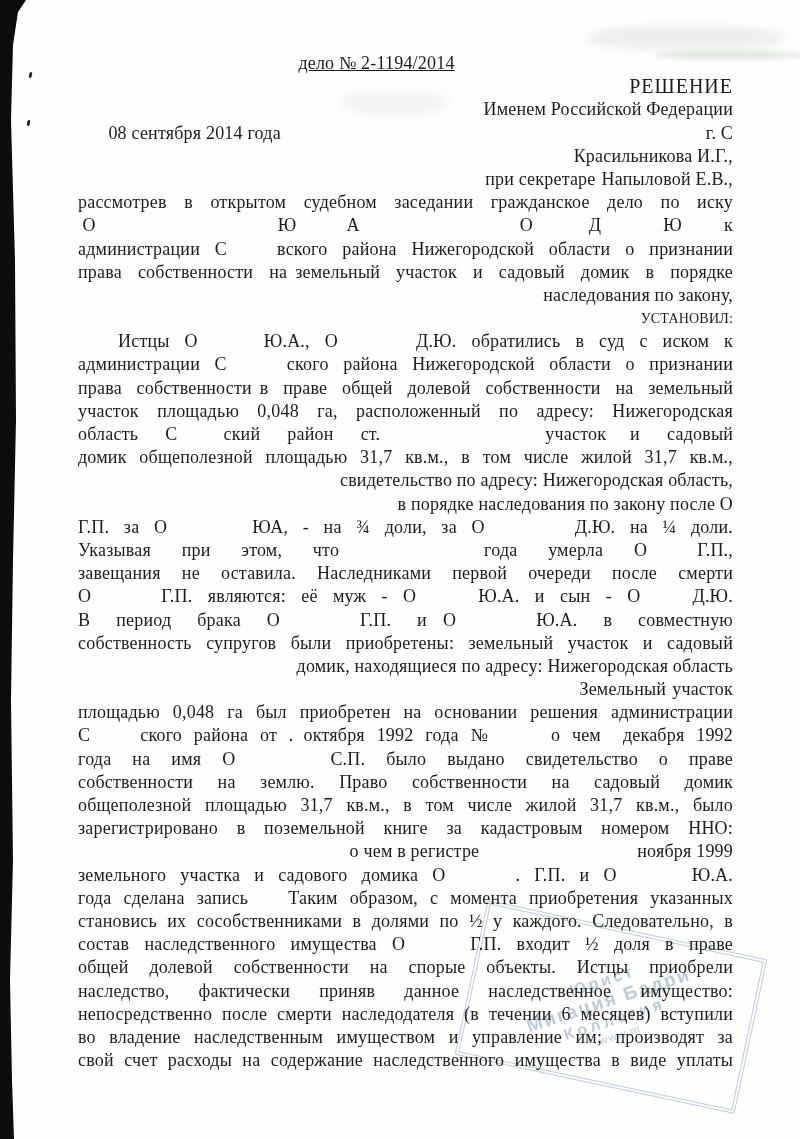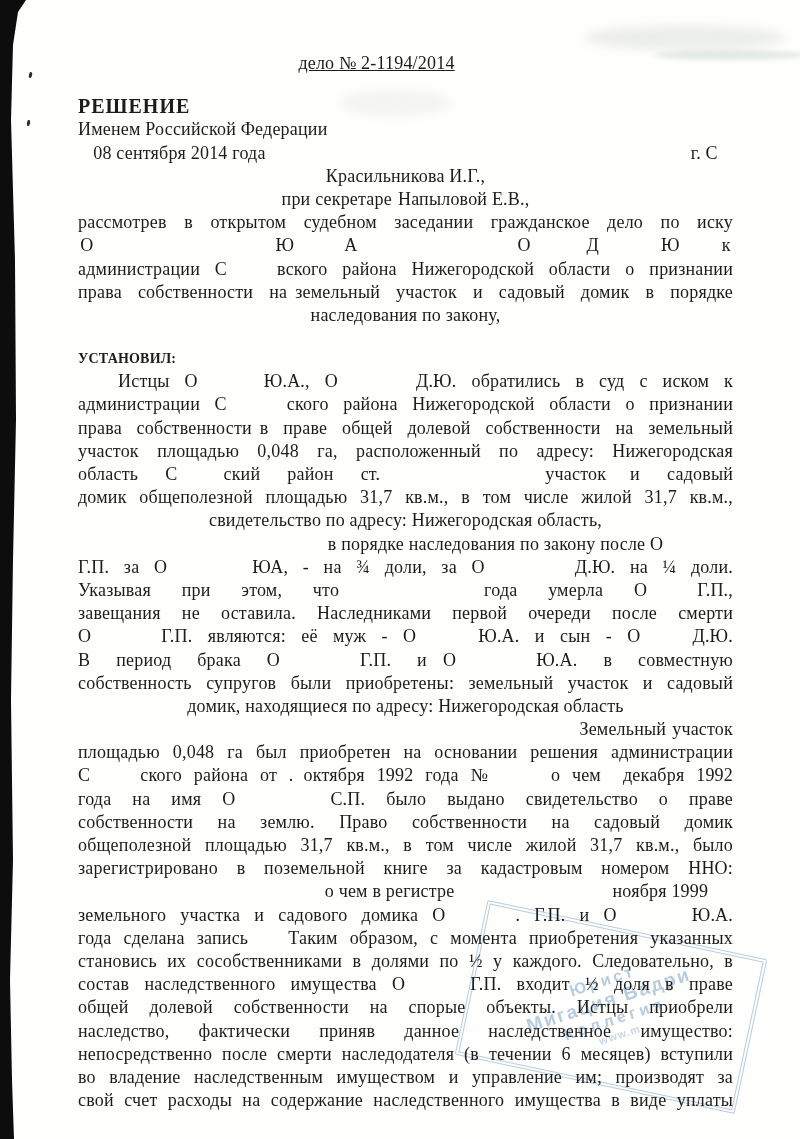--- a/index.html
+++ b/index.html
@@ -20,24 +20,24 @@
 
   .speck{position:absolute;background:#2a2a2a;border-radius:40%;}
   #speck-1{left:29px;top:72px;width:3px;height:6px;transform:rotate(14deg);}
   #speck-2{left:27px;top:120px;width:3px;height:6px;transform:rotate(10deg);}
 
   
   #document-text{position:absolute;left:78px;top:52px;width:655px;color:#1c1c1c;
     font-size:18px;letter-spacing:.2px;z-index:2;}
   .ln{height:23.2px;line-height:23.2px;white-space:nowrap;}
   .j{text-align:justify;text-align-last:justify;white-space:normal;}
-  .l{text-align:center;}
-  .c{text-align:left;}
+  .l{text-align:right;}
+  .c{text-align:right;}
   .r{text-align:right;}
-  .cb{text-align:left;font-weight:bold;margin-top:20px;}
+  .cb{text-align:right;font-weight:normal;}
   .t1{font-size:20px;letter-spacing:1px;}
   .h2{font-size:14px;}
   .caseno{text-align:center;padding-right:58px;text-decoration:underline;}
   .gap{display:inline-block;height:1px;vertical-align:baseline;}
 
   
   #stamp{position:absolute;left:468px;top:928px;width:278px;height:150px;
     transform:rotate(12deg);border:4px double rgba(128,162,196,.55);border-radius:2px;
     z-index:1;display:flex;align-items:center;justify-content:center;}
   #stamp-text{transform:rotate(-30deg);text-align:center;color:rgba(108,150,190,.48);

